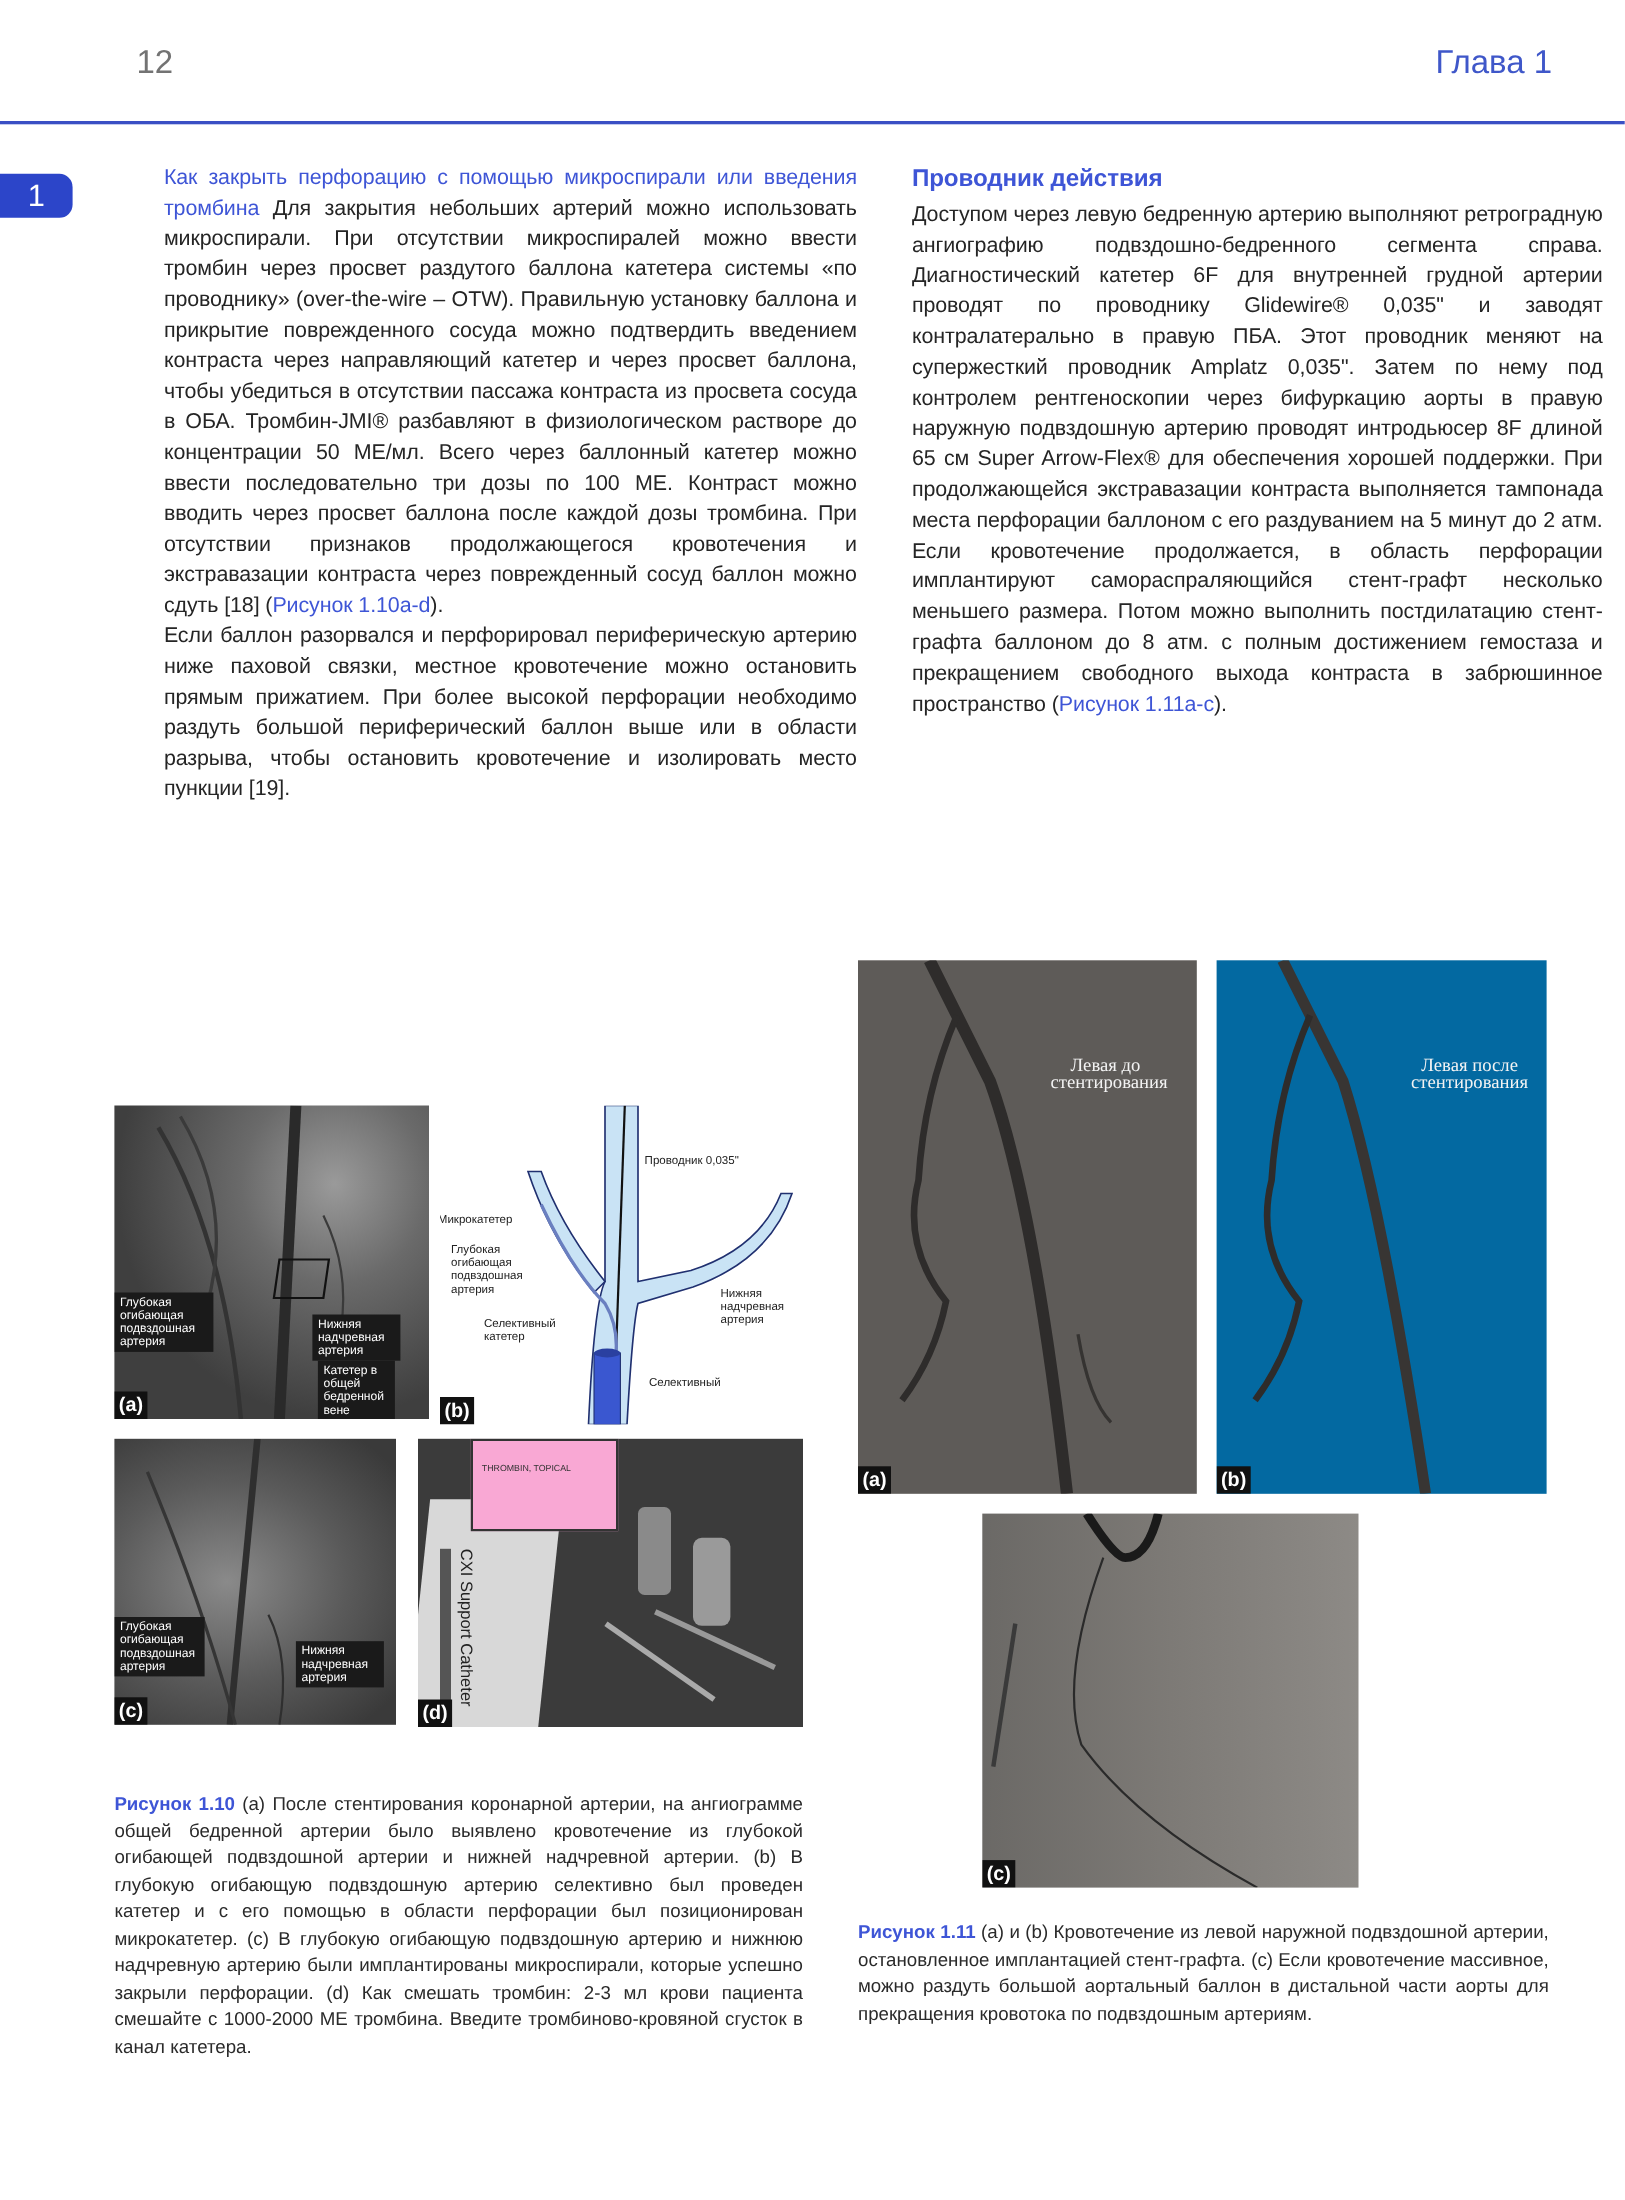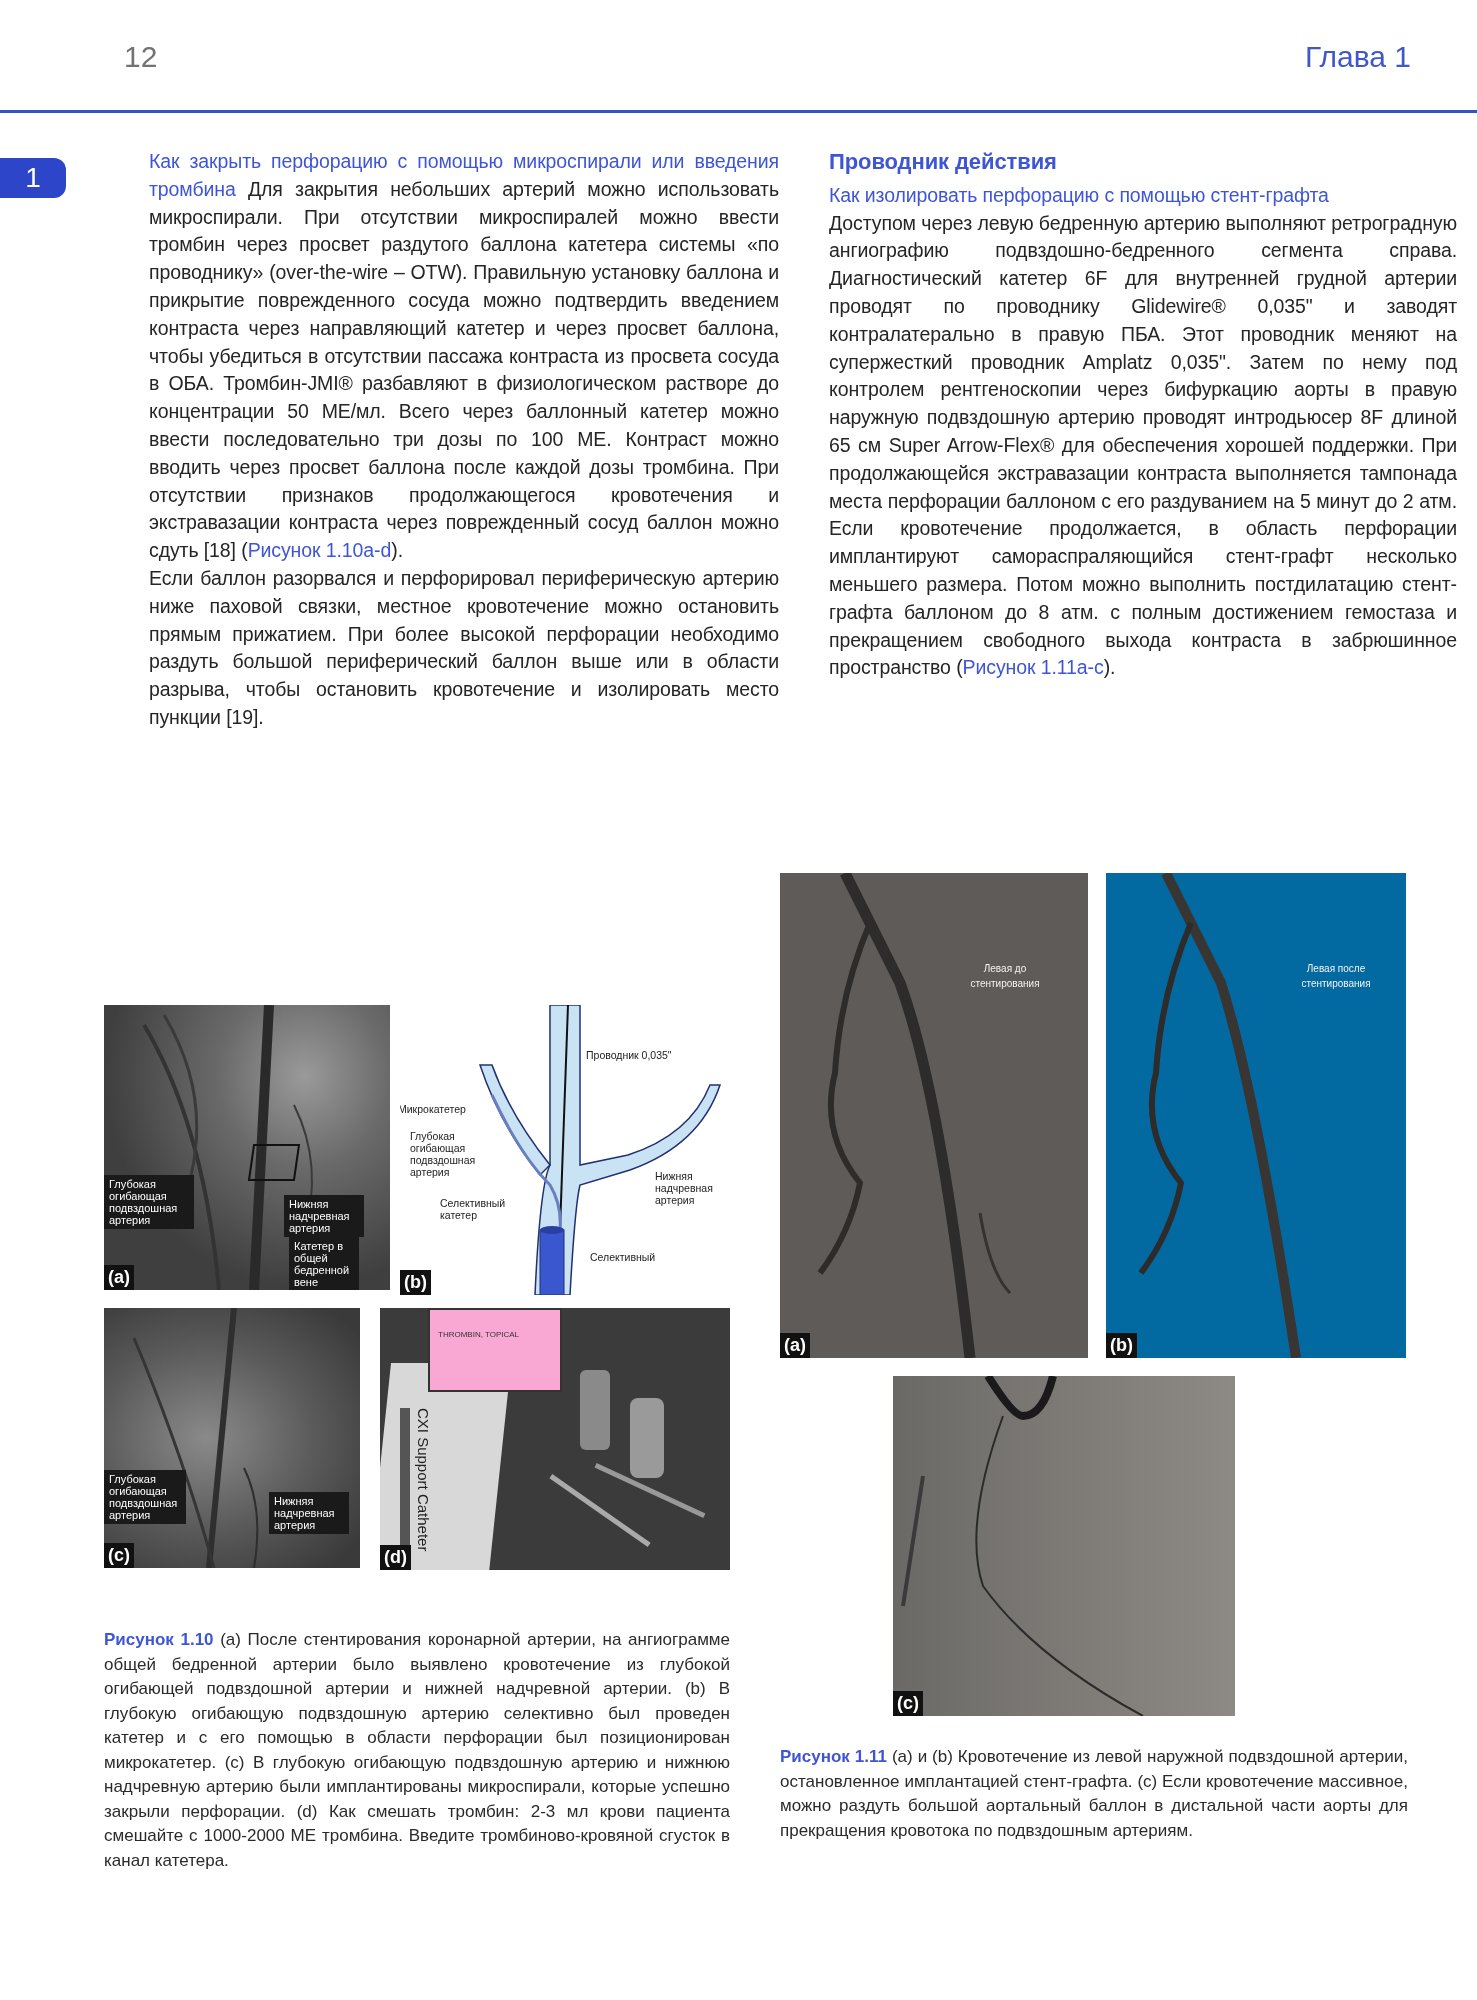--- a/index.html
+++ b/index.html
@@ -19,22 +19,22 @@
   .h2 { color:#3e55d6; font-weight:bold; font-size:22px; margin:22px 0 6px 0; display:block; }
   .h2.first { margin-top:0; }
   .sub { color:#3e55d6; display:block; }
   p { margin:0; }
   .figure { position:absolute; overflow:hidden; }
   .xray { background:#5b5b5b; }
   .panel-label { position:absolute; left:0; bottom:0; background:#111; color:#fff; font-weight:bold;
                  font-size:18px; padding:2px 4px; font-family:"Liberation Sans",sans-serif; }
   .annot { position:absolute; background:#1a1a1a; color:#fff; font-size:11px; line-height:12px; padding:3px 5px;
            font-family:"Liberation Sans",sans-serif; }
-  .overlay-text { position:absolute; color:#f3f3f3; font-size:10px; line-height:15px; text-align:center;
-                  font-family:Liberation Sans, sans-serif; }
+  .overlay-text { position:absolute; color:#f3f3f3; font-size:17px; line-height:15px; text-align:center;
+                  font-family:Liberation Serif, serif; }
   .diagram-label { position:absolute; font-size:10.5px; line-height:12px; color:#222;
                    font-family:"Liberation Sans",sans-serif; }
   .caption { position:absolute; font-size:17px; line-height:24.5px; text-align:justify; color:#2a2a2a;
              font-family:"Liberation Sans",sans-serif; }
   .caption .fig-ref { color:#3e55d6; font-weight:bold; }
   .cath-text { position:absolute; color:#222; font-size:15px; transform:rotate(90deg); transform-origin:left top;
                font-family:"Liberation Sans",sans-serif; white-space:nowrap; }
 </style>
 </head>
 <body>
@@ -46,21 +46,20 @@
 
 <div class="col col-left">
   <p>
     <span class="blue">Как закрыть перфорацию с помощью микроспирали или введения тромбина</span><span> Для закрытия небольших артерий можно использовать микроспирали. При отсутствии микроспиралей можно ввести тромбин через просвет раздутого баллона катетера системы «по проводнику» (over-the-wire – OTW). Правильную установку баллона и прикрытие поврежденного сосуда можно подтвердить введением контраста через направляющий катетер и через просвет баллона, чтобы убедиться в отсутствии пассажа контраста из просвета сосуда в ОБА. Тромбин-JMI® разбавляют в физиологическом растворе до концентрации 50 МЕ/мл. Всего через баллонный катетер можно ввести последовательно три дозы по 100 МЕ. Контраст можно вводить через просвет баллона после каждой дозы тромбина. При отсутствии признаков продолжающегося кровотечения и экстравазации контраста через поврежденный сосуд баллон можно сдуть [18] (</span><span class="blue">Рисунок 1.10a-d</span><span>).</span>
   </p>
   <p>Если баллон разорвался и перфорировал периферическую артерию ниже паховой связки, местное кровотечение можно остановить прямым прижатием. При более высокой перфорации необходимо раздуть большой периферический баллон выше или в области разрыва, чтобы остановить кровотечение и изолировать место пункции [19].</p>
 </div>
 
 <div class="col col-right">
   <span class="h2 first">Проводник действия</span>
-  <span class="sub">Как изолировать перфорацию с помощью стент-графта</span>
   <p><span>Доступом через левую бедренную артерию выполняют ретроградную ангиографию подвздошно-бедренного сегмента справа. Диагностический катетер 6F для внутренней грудной артерии проводят по проводнику Glidewire® 0,035" и заводят контралатерально в правую ПБА. Этот проводник меняют на супержесткий проводник Amplatz 0,035". Затем по нему под контролем рентгеноскопии через бифуркацию аорты в правую наружную подвздошную артерию проводят интродьюсер 8F длиной 65 см Super Arrow-Flex® для обеспечения хорошей поддержки. При продолжающейся экстравазации контраста выполняется тампонада места перфорации баллоном с его раздуванием на 5 минут до 2 атм. Если кровотечение продолжается, в область перфорации имплантируют самораспраляющийся стент-графт несколько меньшего размера. Потом можно выполнить постдилатацию стент-графта баллоном до 8 атм. с полным достижением гемостаза и прекращением свободного выхода контраста в забрюшинное пространство (</span><span class="blue">Рисунок 1.11a-c</span><span>).</span></p>
 </div>
 
 <div class="figure xray" style="left:104px;top:1005px;width:286px;height:285px;background:radial-gradient(ellipse at 70% 25%,#9a9a9a 0%,#6a6a6a 30%,#3f3f3f 70%);">
   <svg width="286" height="285" style="position:absolute;left:0;top:0">
     <path d="M165 0 L150 285" stroke="#2a2a2a" stroke-width="10" fill="none"></path>
     <path d="M40 20 Q100 120 115 285" stroke="#333" stroke-width="4" fill="none"></path>
     <path d="M60 10 Q120 110 70 220" stroke="#3a3a3a" stroke-width="3" fill="none"></path>
     <path d="M150 140 L195 140 L190 175 L145 175 Z" stroke="#111" stroke-width="2" fill="none"></path>
     <path d="M190 100 Q220 160 200 230" stroke="#3a3a3a" stroke-width="2" fill="none"></path>

